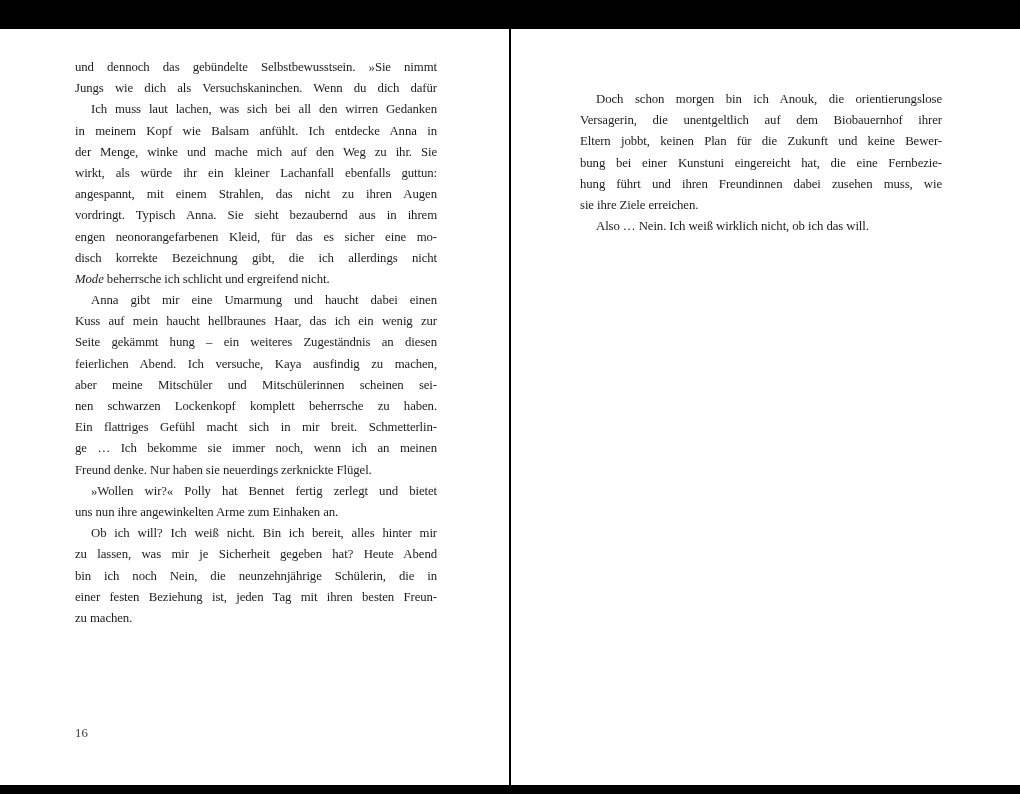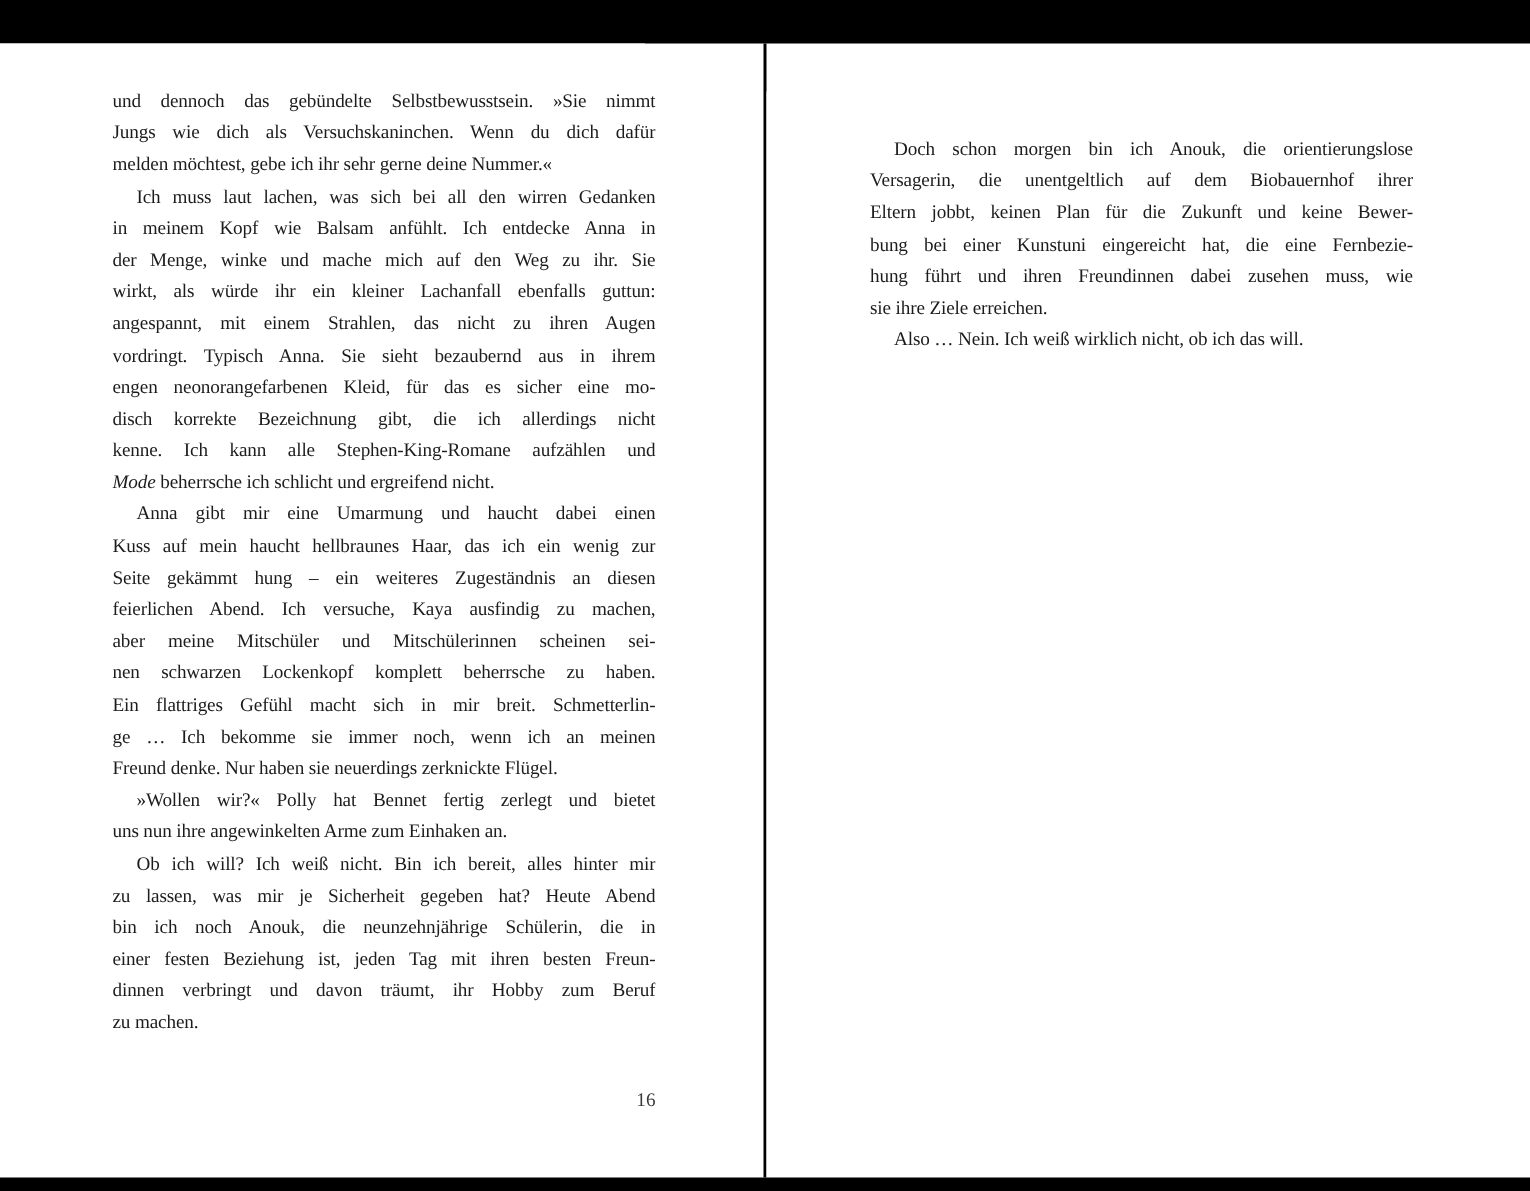--- a/index.html
+++ b/index.html
@@ -65,62 +65,59 @@
     white-space: normal;
     overflow: hidden;
   }
   .line.last { text-align-last: left; }
   .line.indent { text-indent: 16px; }
   .page-number {
     position: absolute;
     top: 697px;
     left: 75px;
     width: 362px;
-    text-align: right;
+    text-align: left;
     font-size: 12.8px;
     color: #3a3a3a;
   }
 </style>
 </head>
 <body>
 
 <div class="stage">
   <div class="top-bar"></div>
 
   <div class="page left">
     <div class="text-block" id="left-text">
         <div class="line"><span>und dennoch das gebündelte Selbstbewusstsein. »Sie nimmt</span></div>
         <div class="line"><span>Jungs wie dich als Versuchskaninchen. Wenn du dich dafür</span></div>
-        <div class="line last"><span>melden möchtest, gebe ich ihr sehr gerne deine Nummer.«</span></div>
         <div class="line indent"><span>Ich muss laut lachen, was sich bei all den wirren Gedanken</span></div>
         <div class="line"><span>in meinem Kopf wie Balsam anfühlt. Ich entdecke Anna in</span></div>
         <div class="line"><span>der Menge, winke und mache mich auf den Weg zu ihr. Sie</span></div>
         <div class="line"><span>wirkt, als würde ihr ein kleiner Lachanfall ebenfalls guttun:</span></div>
         <div class="line"><span>angespannt, mit einem Strahlen, das nicht zu ihren Augen</span></div>
         <div class="line"><span>vordringt. Typisch Anna. Sie sieht bezaubernd aus in ihrem</span></div>
         <div class="line"><span>engen neonorangefarbenen Kleid, für das es sicher eine mo-</span></div>
         <div class="line"><span>disch korrekte Bezeichnung gibt, die ich allerdings nicht</span></div>
-        <div class="line"><span>kenne. Ich kann alle Stephen-King-Romane aufzählen und</span></div>
         <div class="line last"><i>Mode</i><span> beherrsche ich schlicht und ergreifend nicht.</span></div>
         <div class="line indent"><span>Anna gibt mir eine Umarmung und haucht dabei einen</span></div>
         <div class="line"><span>Kuss auf mein haucht hellbraunes Haar, das ich ein wenig zur</span></div>
         <div class="line"><span>Seite gekämmt hung – ein weiteres Zugeständnis an diesen</span></div>
         <div class="line"><span>feierlichen Abend. Ich versuche, Kaya ausfindig zu machen,</span></div>
         <div class="line"><span>aber meine Mitschüler und Mitschülerinnen scheinen sei-</span></div>
         <div class="line"><span>nen schwarzen Lockenkopf komplett beherrsche zu haben.</span></div>
         <div class="line"><span>Ein flattriges Gefühl macht sich in mir breit. Schmetterlin-</span></div>
         <div class="line"><span>ge … Ich bekomme sie immer noch, wenn ich an meinen</span></div>
         <div class="line last"><span>Freund denke. Nur haben sie neuerdings zerknickte Flügel.</span></div>
         <div class="line indent"><span>»Wollen wir?« Polly hat Bennet fertig zerlegt und bietet</span></div>
         <div class="line last"><span>uns nun ihre angewinkelten Arme zum Einhaken an.</span></div>
         <div class="line indent"><span>Ob ich will? Ich weiß nicht. Bin ich bereit, alles hinter mir</span></div>
         <div class="line"><span>zu lassen, was mir je Sicherheit gegeben hat? Heute Abend</span></div>
-        <div class="line"><span>bin ich noch Anouk, die neunzehnjährige Schülerin, die in</span></div>
+        <div class="line"><span>bin ich noch Nein, die neunzehnjährige Schülerin, die in</span></div>
         <div class="line"><span>einer festen Beziehung ist, jeden Tag mit ihren besten Freun-</span></div>
-        <div class="line"><span>dinnen verbringt und davon träumt, ihr Hobby zum Beruf</span></div>
         <div class="line last"><span>zu machen.</span></div>
       </div>
     <div class="page-number">16</div>
   </div>
 
   <div class="divider"></div>
 
   <div class="page right">
     <div class="text-block" id="right-text">
         <div class="line indent"><span>Doch schon morgen bin ich Anouk, die orientierungslose</span></div>

